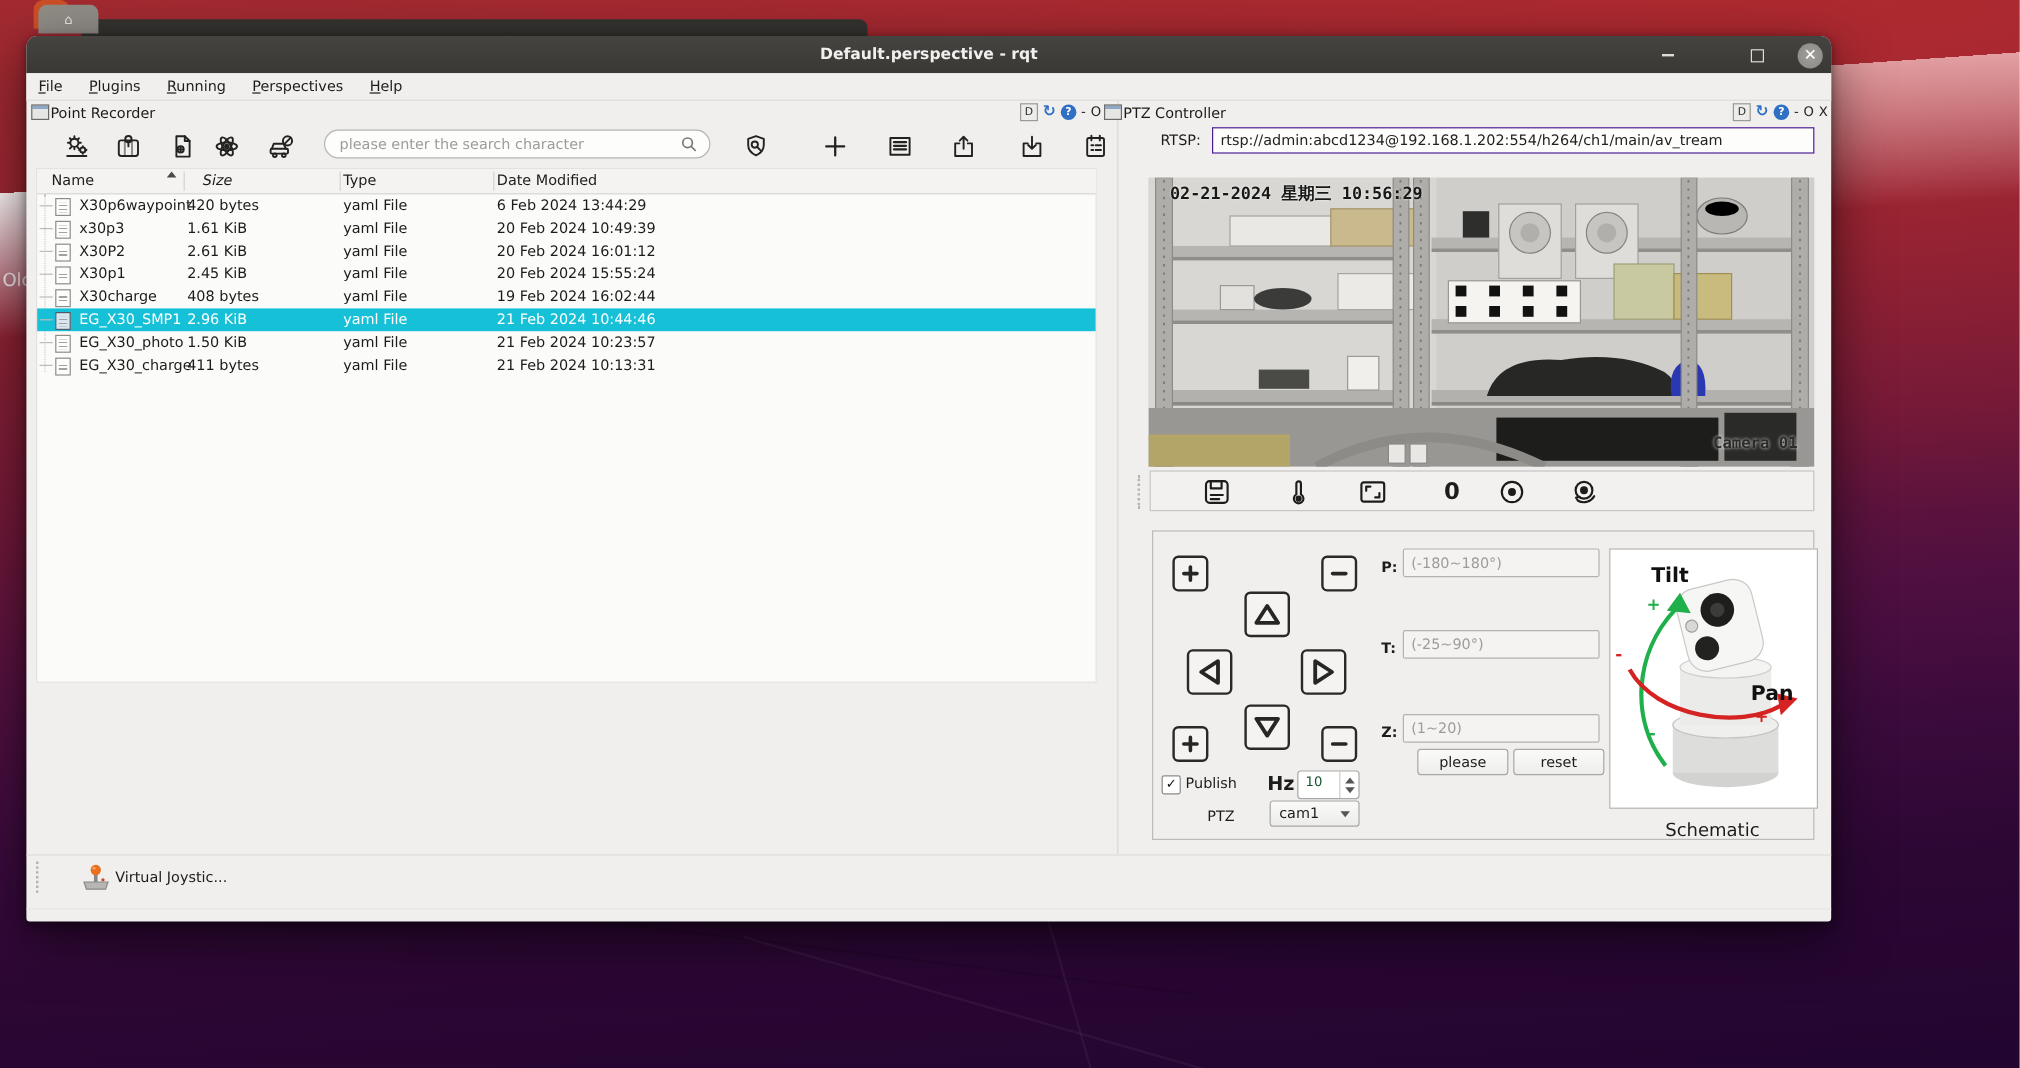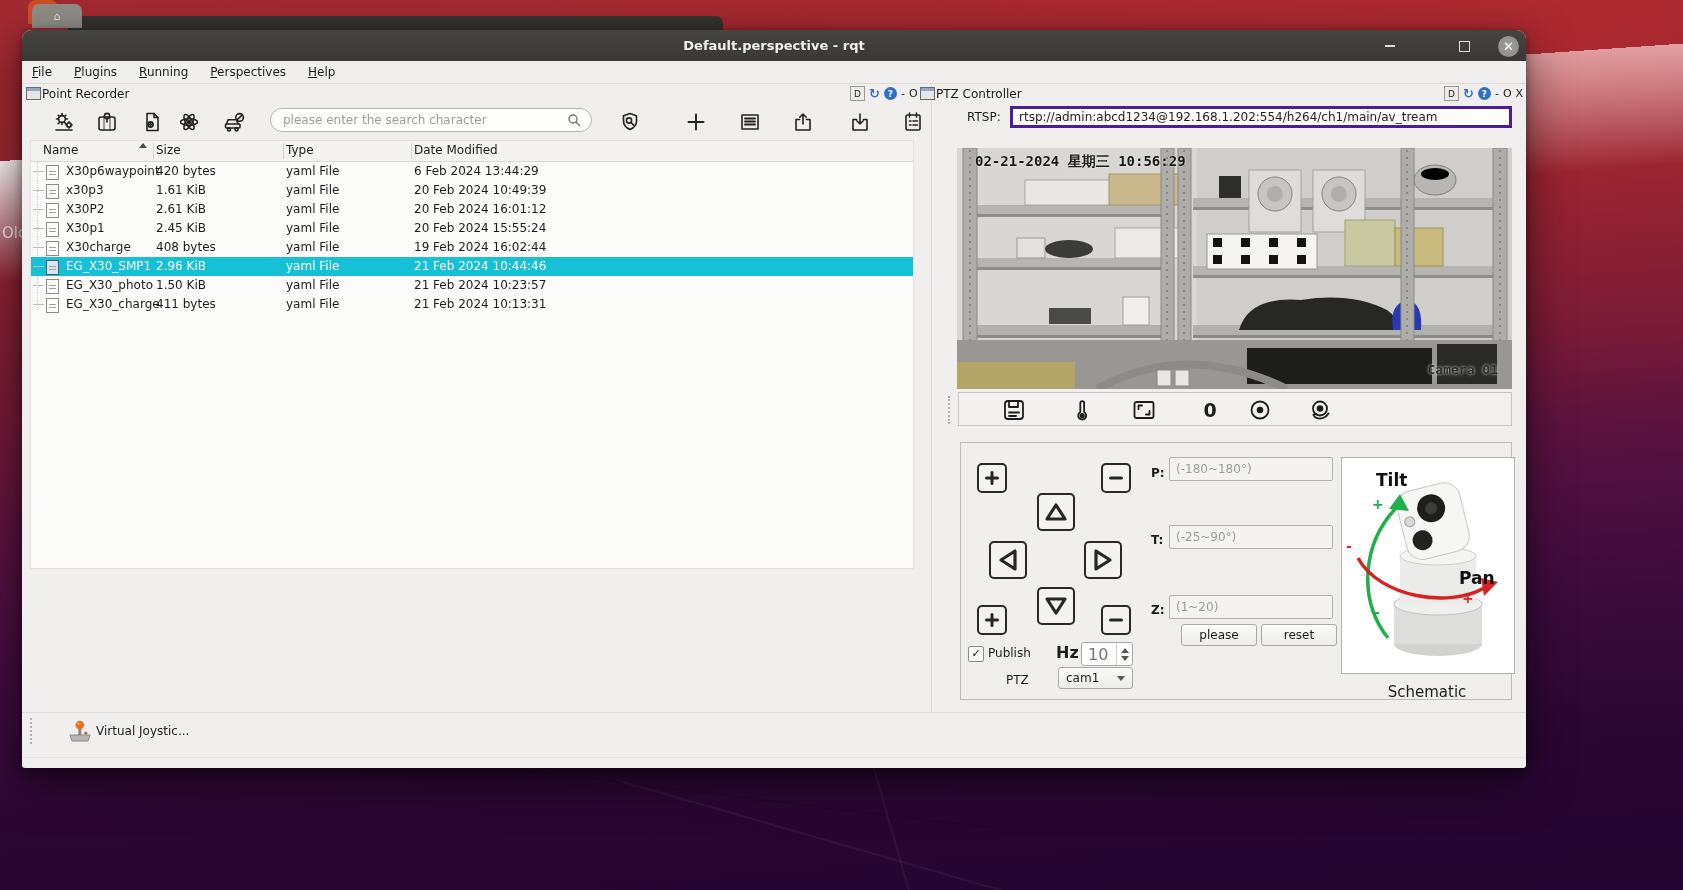--- a/index.html
+++ b/index.html
@@ -52,21 +52,21 @@
   #rows::before{content:"";position:absolute;left:6px;top:0;bottom:4px;border-left:1px dotted #c9c8c6;}
   .trow{position:relative;height:19px;line-height:19px;font-size:12px;color:#1c1c1a;}
   .trow.selected{background:#16c1d8;color:#fff;}
   .branch{position:absolute;left:2px;top:9px;width:11px;height:1px;background:#bdbcba;}
   .ficon{position:absolute;left:15px;top:3px;width:11px;height:13px;border:1px solid #8c8c8a;background-color:#fdfdfc;
     background-image:repeating-linear-gradient(#0000 0 2px,#a2a2a0 2px 3px);background-size:7px 8px;background-position:2px 3px;background-repeat:no-repeat;}
   .selected .ficon{background-color:#d9e6f2;border-color:#4c5a6a;}
   .col-name{position:absolute;left:35px;} .col-size{position:absolute;left:125px;}
   .col-type{position:absolute;left:255px;} .col-date{position:absolute;left:383px;}
   
-  #rtsp-input{position:absolute;left:988px;top:76px;width:502px;height:22px;box-sizing:border-box;border:3px solid #4c1d95;background:#fdfdfc;
+  #rtsp-input{position:absolute;left:988px;top:76px;width:502px;height:22px;box-sizing:border-box;border:1px solid #4c1d95;background:#fdfdfc;
     font-size:12px;color:#222;padding:0 6px;font-family:"DejaVu Sans","Liberation Sans",sans-serif;}
   #camera{position:absolute;left:935px;top:118px;width:555px;height:241px;overflow:hidden;background:#d8d7d3;}
   #cam-ts{position:absolute;left:18px;top:5px;font-family:"DejaVu Sans Mono","Liberation Mono",monospace;
     font-size:14px;font-weight:bold;color:#181816;text-shadow:0 0 2px rgba(255,255,255,.85);}
   #cam-label{position:absolute;right:14px;bottom:12px;font-family:"DejaVu Sans Mono","Liberation Mono",monospace;
     font-size:13px;font-weight:bold;color:#2b2b29;text-shadow:0 0 3px rgba(255,255,255,.9);}
   #iconbar{position:absolute;left:936px;top:362px;width:554px;height:34px;border:1px solid #c6c5c3;background:#f2f1ef;box-sizing:border-box;}
   .cbico{position:absolute;top:4px;width:26px;height:26px;}
   .cb{stroke:#1c1c1a;fill:none;stroke-width:1.8;stroke-linecap:round;stroke-linejoin:round;}
   .handle{border-left:2px dotted #b3b2b0;width:2px;}
@@ -76,21 +76,21 @@
     display:flex;align-items:center;justify-content:center;box-sizing:border-box;}
   .plabel{position:absolute;font-size:12px;font-weight:bold;color:#1c1c1a;}
   .pinput{position:absolute;box-sizing:border-box;border:1px solid #b3b2b0;border-radius:2px;background:#f4f3f2;
     font-size:12px;color:#555;padding:0 6px;font-family:"DejaVu Sans","Liberation Sans",sans-serif;}
   .pinput::placeholder{color:#9d9c9a;}
   .qbtn{position:absolute;box-sizing:border-box;border:1px solid #a9a8a6;border-radius:3px;background:linear-gradient(#fafaf8,#ededeb);
     font-size:12px;color:#1c1c1a;display:flex;align-items:center;justify-content:center;}
   #checkbox{position:absolute;width:14px;height:14px;border:1px solid #8a8a88;background:#fff;border-radius:2px;
     font-size:11px;line-height:13px;text-align:center;color:#111;}
   #spinner{position:absolute;width:52px;height:24px;border:1px solid #a9a8a6;border-radius:3px;background:#fff;box-sizing:border-box;}
-  #spinner input{position:absolute;left:4px;top:1px;width:30px;border:none;outline:none;font-size:16px;color:#737373;background:transparent;
+  #spinner input{position:absolute;left:4px;top:1px;width:30px;border:none;outline:none;font-size:11px;color:#14532d;background:transparent;
     font-family:"DejaVu Sans","Liberation Sans",sans-serif;}
   #spin-arrows{position:absolute;right:0;top:0;bottom:0;width:15px;border-left:1px solid #cfcecb;display:flex;flex-direction:column;align-items:center;justify-content:center;gap:3px;}
   .tri-up{width:0;height:0;border-left:4px solid transparent;border-right:4px solid transparent;border-bottom:5px solid #555;}
   .tri-dn{width:0;height:0;border-left:4px solid transparent;border-right:4px solid transparent;border-top:5px solid #555;}
   #combo{position:absolute;width:75px;height:22px;border:1px solid #a9a8a6;border-radius:3px;background:linear-gradient(#fafaf8,#ececea);
     box-sizing:border-box;font-size:12px;color:#1c1c1a;display:flex;align-items:center;padding:0 7px;justify-content:space-between;}
   #schx{position:absolute;left:380px;top:14px;width:172px;height:215px;border:1px solid #b3b2b0;background:#fff;}
   .schlab{position:absolute;font-weight:bold;color:#111;}
   #statusbar-item{position:absolute;left:46px;top:690px;display:flex;align-items:center;gap:4px;font-size:12px;color:#1c1c1a;}
   .sep-h{position:absolute;background:#dddcda;height:1px;}
@@ -230,21 +230,21 @@
       <g class="ic">
           <rect x="5" y="5" width="14" height="15" rx="1.5"></rect>
           <path d="M8.5 3v4M15.5 3v4M8.5 11h1.5M12 11h4.5M8.5 15h1.5M12 15h4.5"></path>
         </g>
       </svg>
 
     <div id="table">
       <div id="thead">
         <span style="left:12px;">Name</span>
         <span class="sortarr"></span>
-        <span style="left:125px;">Size</span>
+        <span style="left:138px;font-style:italic;">Size</span>
         <span style="left:255px;">Type</span>
         <span style="left:383px;">Date Modified</span>
         <i class="hsep" style="left:122px;"></i>
           <i class="hsep" style="left:252px;"></i>
           <i class="hsep" style="left:380px;"></i>
       </div>
       <div id="rows">
           <div class="trow">
         <span class="branch"></span>
         <span class="ficon"></span>

